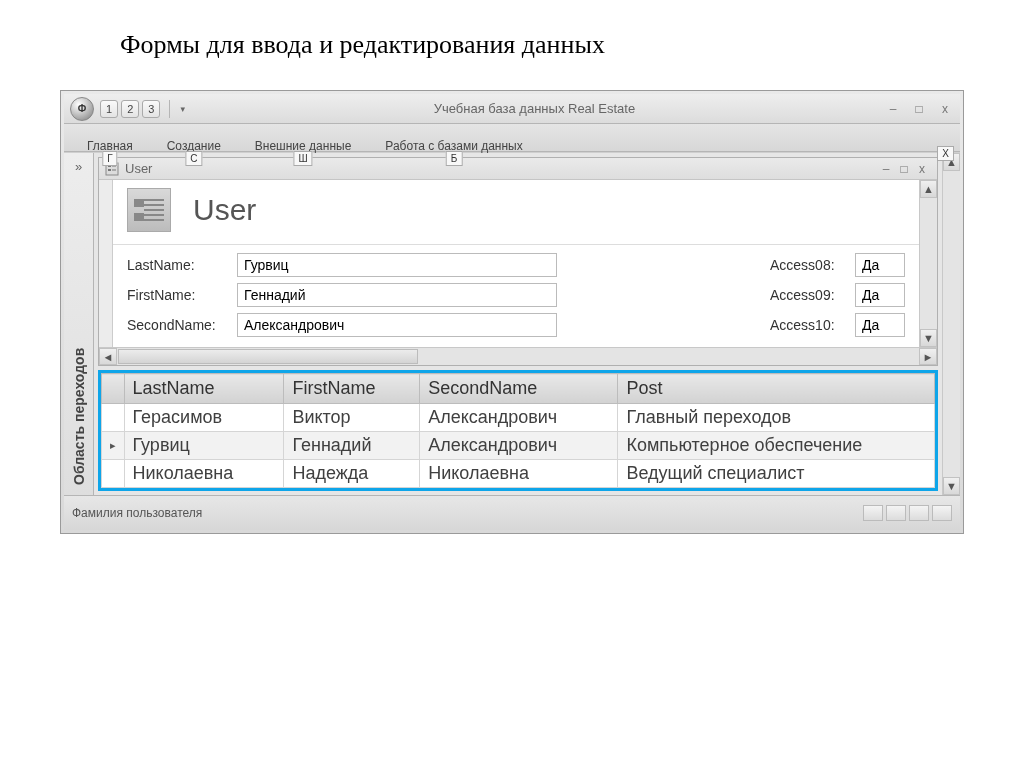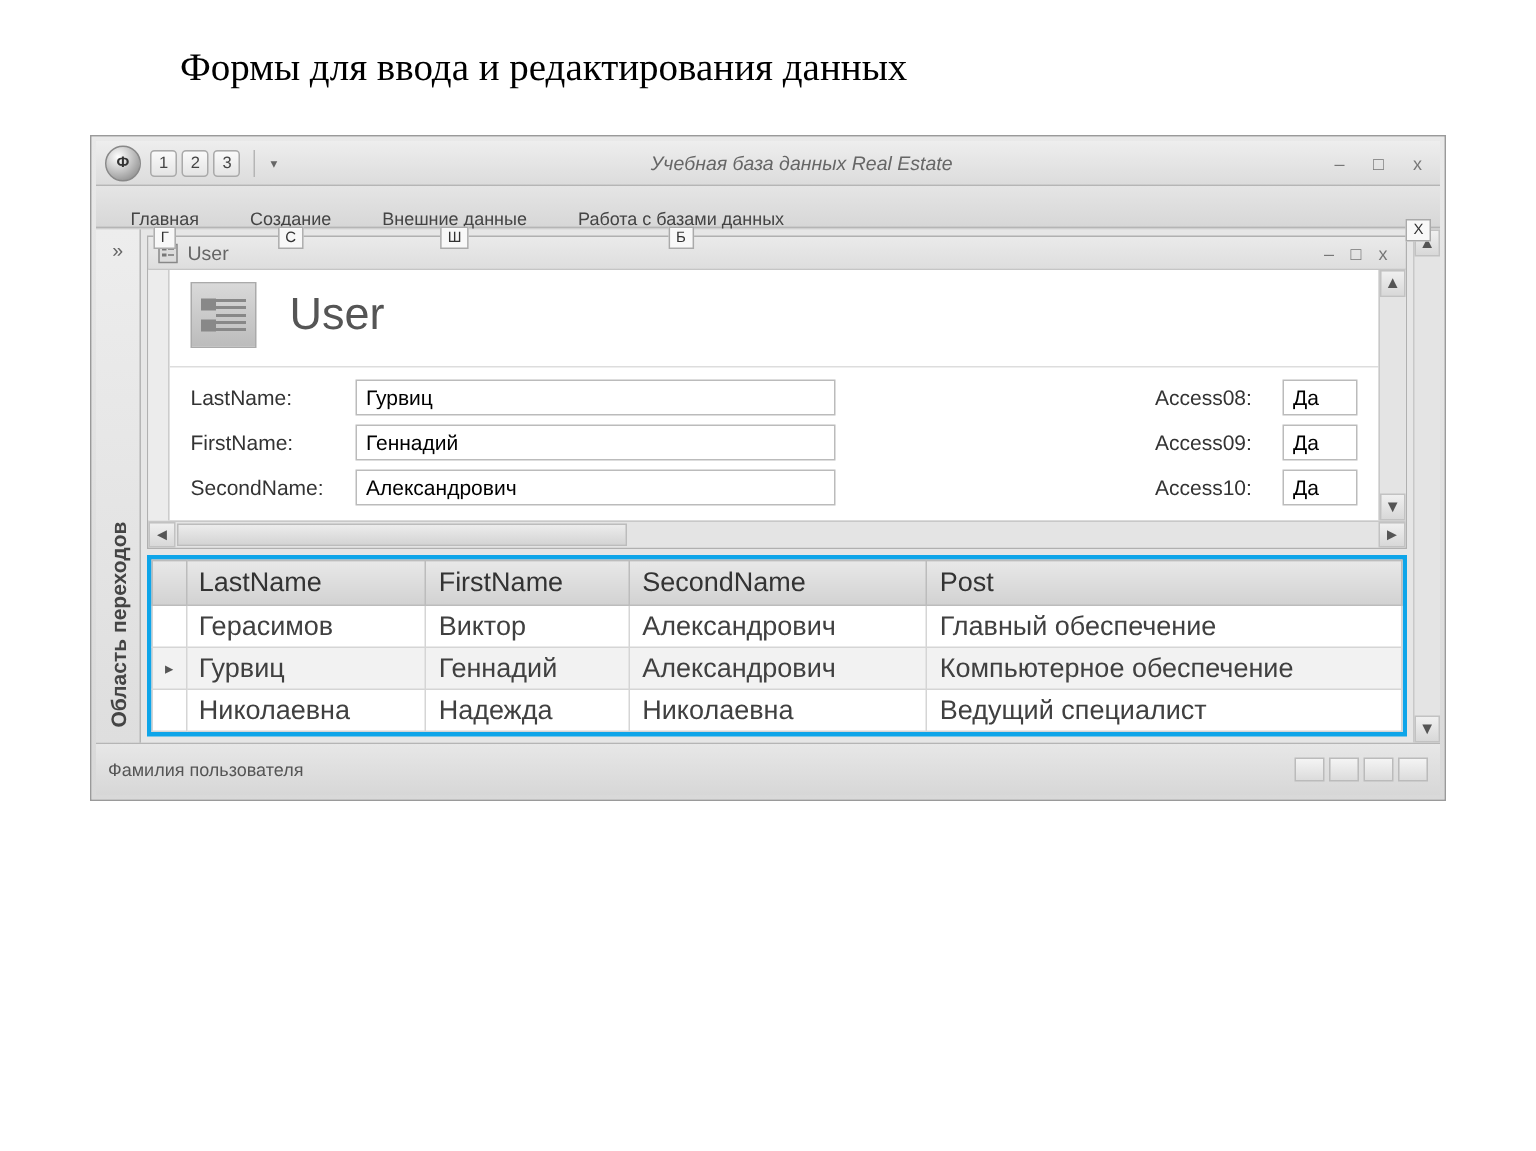--- a/index.html
+++ b/index.html
@@ -53,21 +53,20 @@
   .qat-divider {
     width:1px; height:18px; background:#b5b5b5; margin:0 6px;
   }
   .qat-caret {
     font-size:9px; color:#666; margin-left:4px;
   }
   .titlebar .title-text {
     flex: 1;
     text-align: center;
     color: #666;
-    font-style: italic;
   }
   .win-buttons { display:flex; gap:8px; }
   .win-btn { font-size:12px; color:#777; cursor:default; width:18px;text-align:center;}
   
   .ribbon {
     display: flex;
     align-items: center;
     background: linear-gradient(#e5e5e5,#d7d7d7);
     border-bottom: 1px solid #b5b5b5;
     padding: 3px 8px 0;
@@ -359,21 +358,21 @@
               <th>SecondName</th>
               <th style="width:38%">Post</th>
             </tr>
           </thead>
           <tbody id="grid-body">
               <tr>
                 <td class="row-selector"></td>
                 <td>Герасимов</td>
                 <td>Виктор</td>
                 <td>Александрович</td>
-                <td>Главный обеспечение</td>
+                <td>Главный переходов</td>
               </tr>
               <tr class="selected">
                 <td class="row-selector sel"></td>
                 <td>Гурвиц</td>
                 <td>Геннадий</td>
                 <td>Александрович</td>
                 <td>Компьютерное обеспечение</td>
               </tr>
               <tr>
                 <td class="row-selector"></td>

